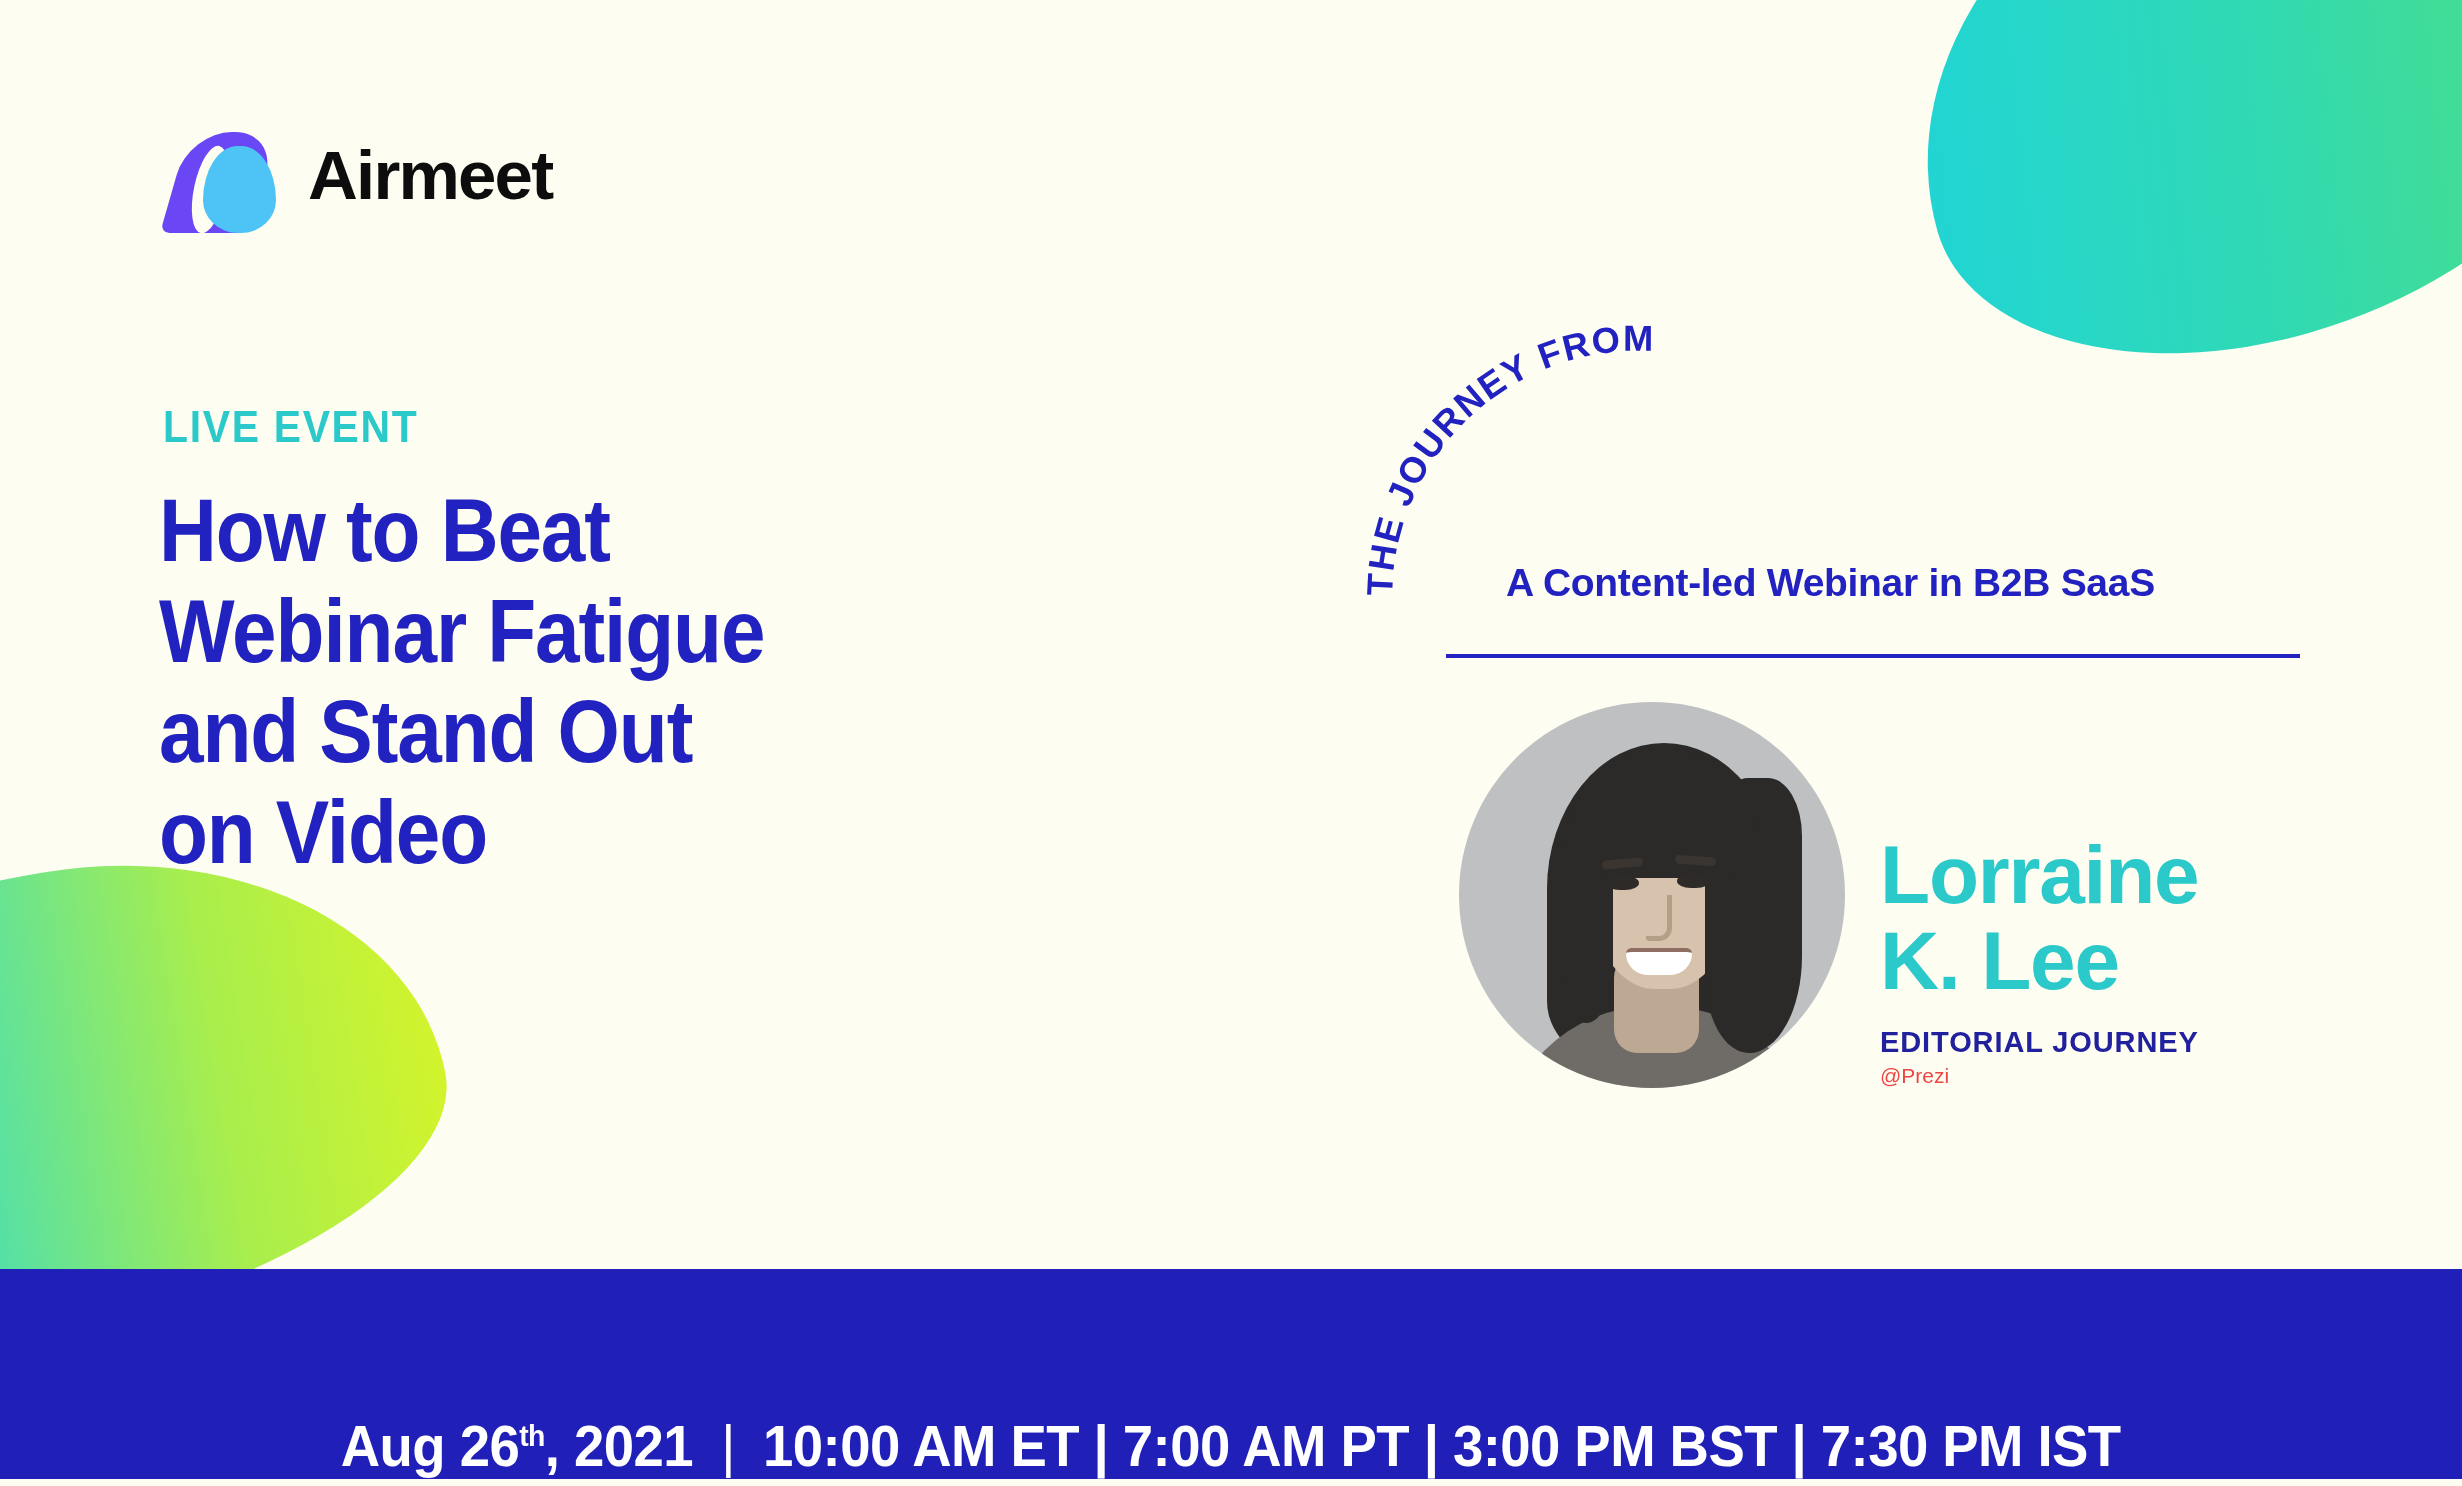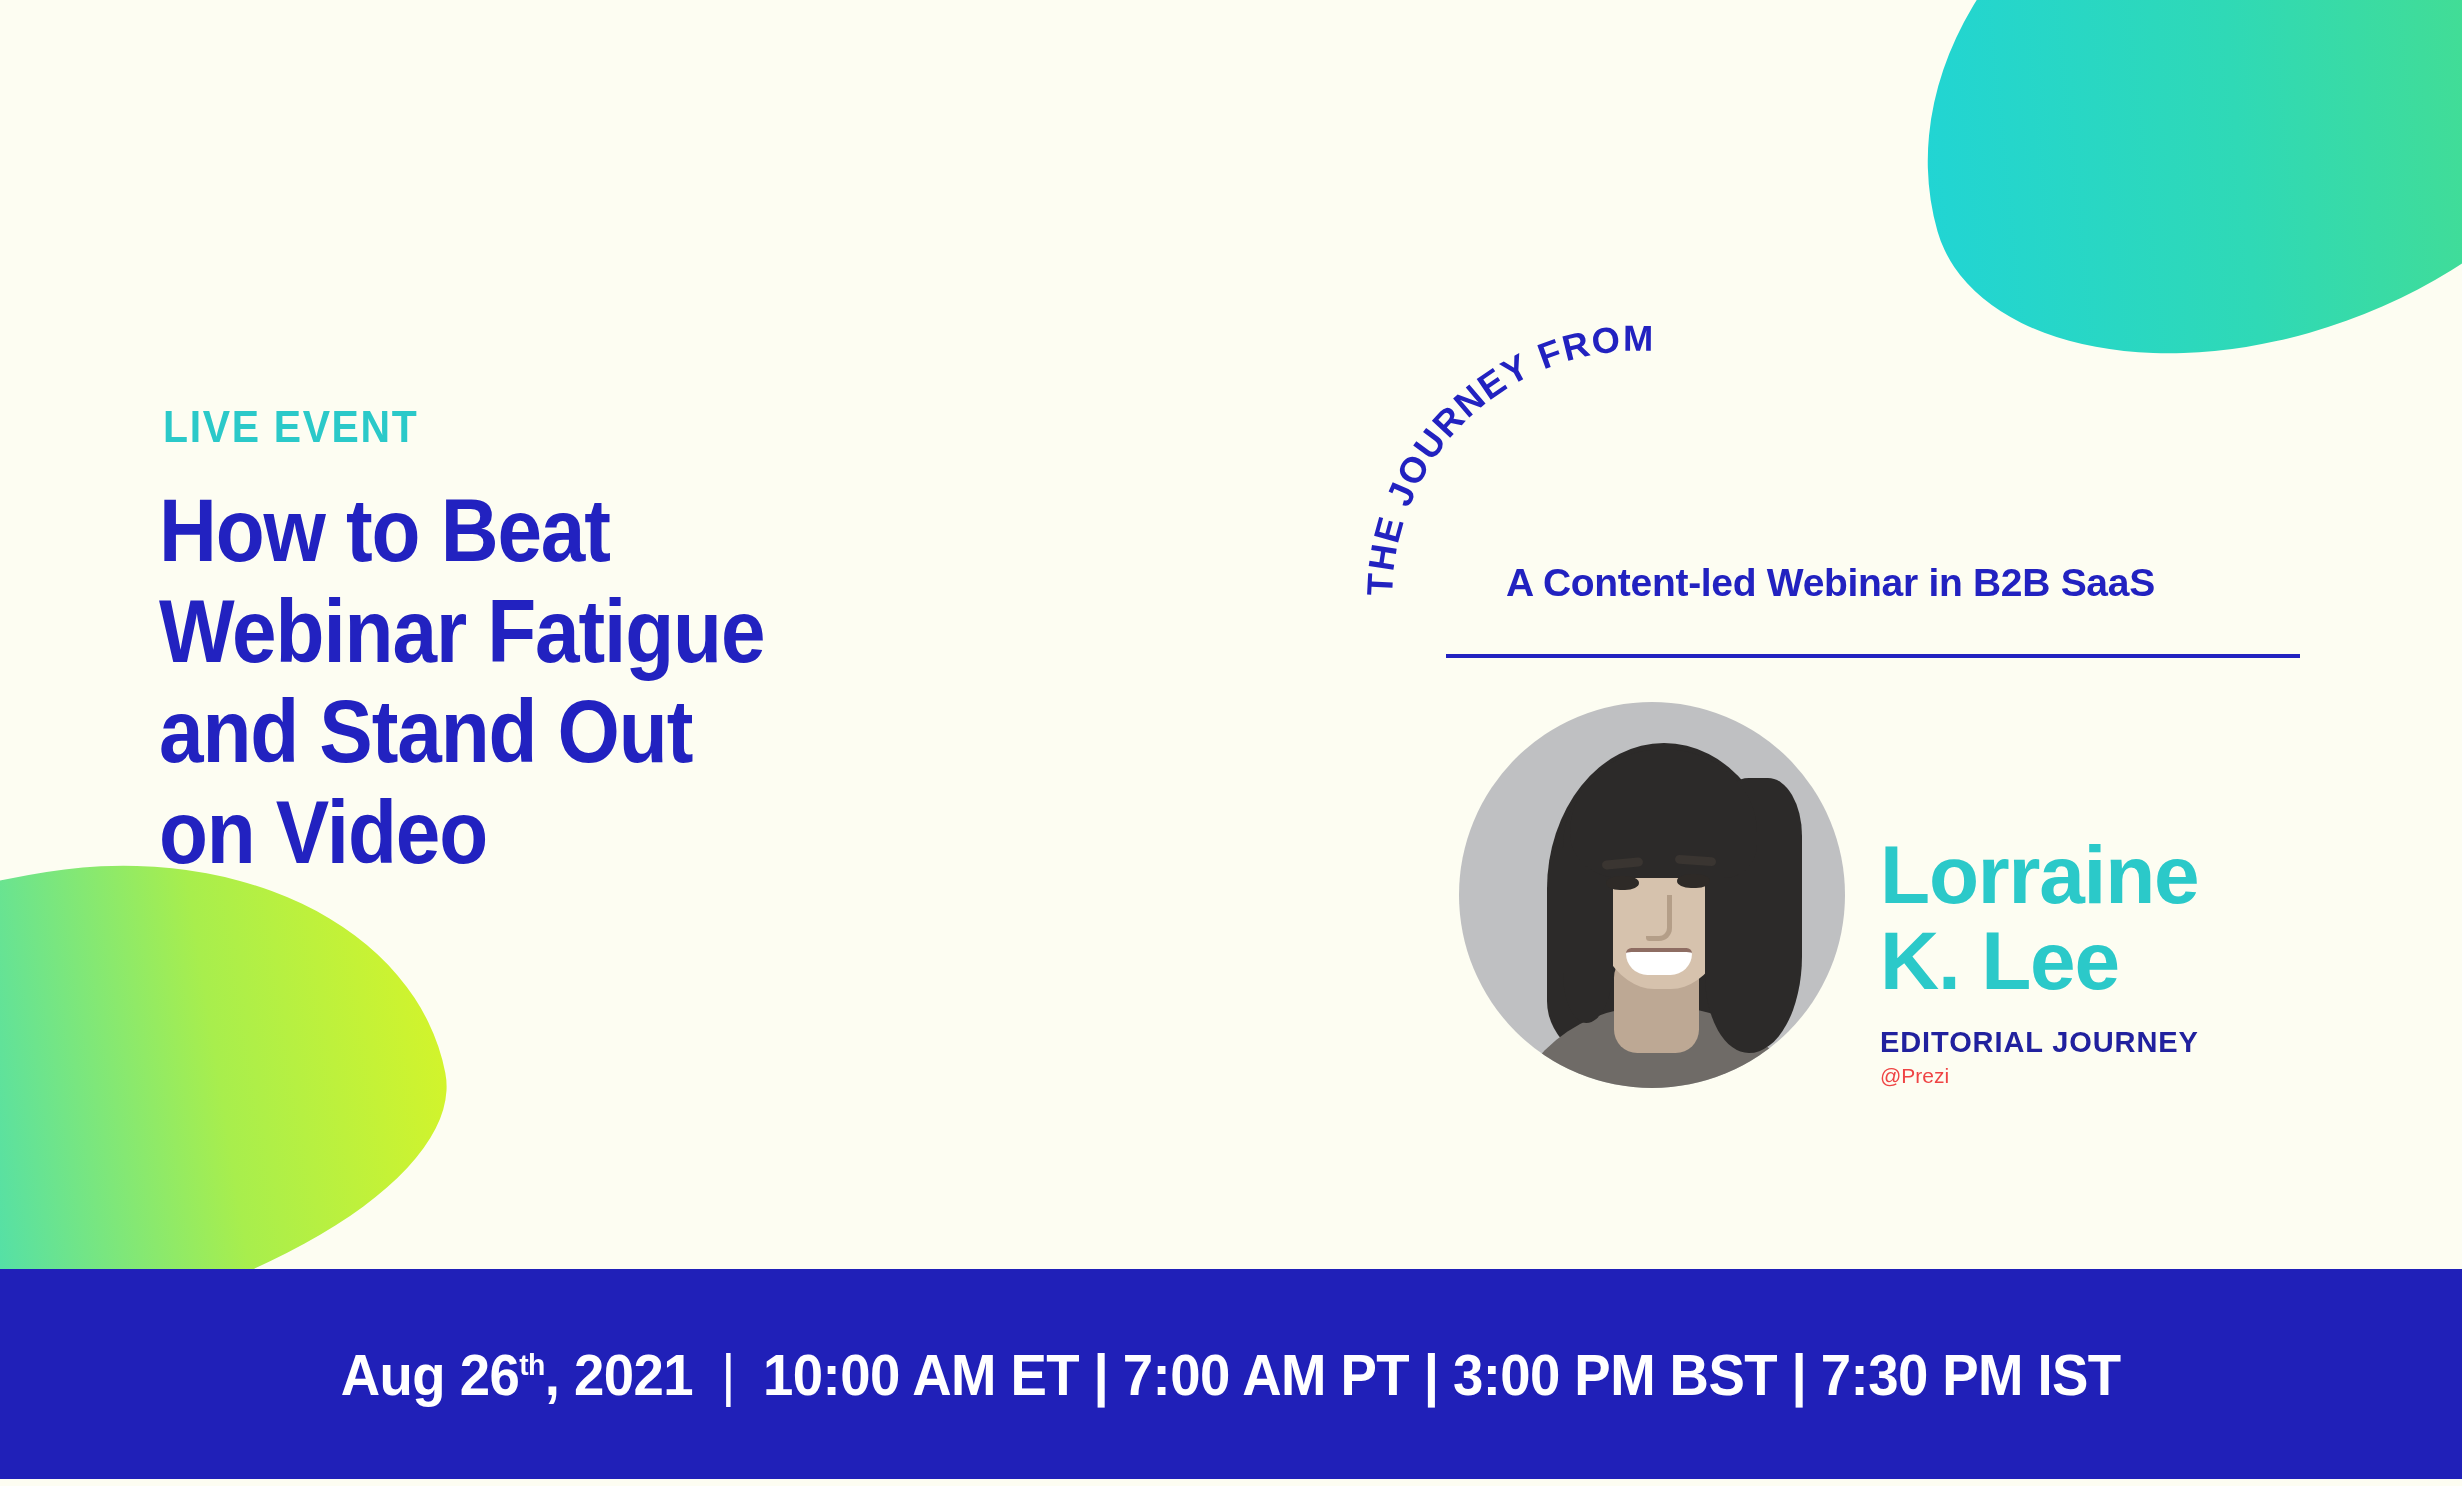--- a/index.html
+++ b/index.html
@@ -257,21 +257,21 @@
 
   
   #datebar {
     position: absolute;
     left: 0;
     top: 1269px;
     width: 2462px;
     height: 210px;
     background: #2020b8;
     display: flex;
-    align-items: center;
+    align-items: flex-end;
     justify-content: center;
     gap: 0;
   }
   #datebar-inner {
     display: flex;
     align-items: center;
     color: #ffffff;
     font-size: 58px;
     font-weight: 700;
     letter-spacing: -0.6px;
@@ -284,20 +284,28 @@
   #times-text { white-space: pre; }
 </style>
 </head>
 <body>
 
 <div id="poster">
 
   <div class="blob" id="blob-top-right"></div>
   <div class="blob" id="blob-bottom-left"></div>
 
+  <div id="logo-row">
+    <div id="logo-mark">
+      <div id="logo-wedge"></div>
+      <div id="logo-notch"></div>
+      <div id="logo-drop-inner"></div>
+    </div>
+    <div id="logo-wordmark">Airmeet</div>
+  </div>
 
   <div id="eyebrow">LIVE EVENT</div>
   <div id="headline">How to Beat
 Webinar Fatigue
 and Stand Out
 on Video</div>
 
   <div id="arc-wrap">
     <svg viewBox="0 0 1000 1000">
       <defs>

